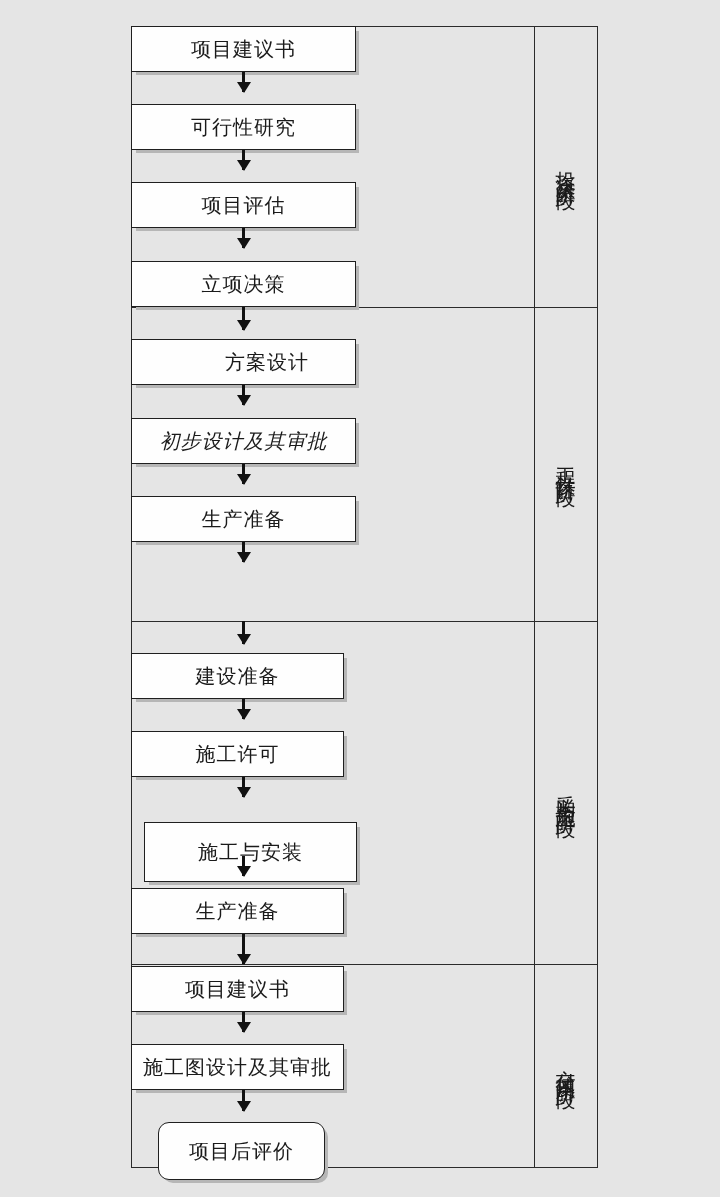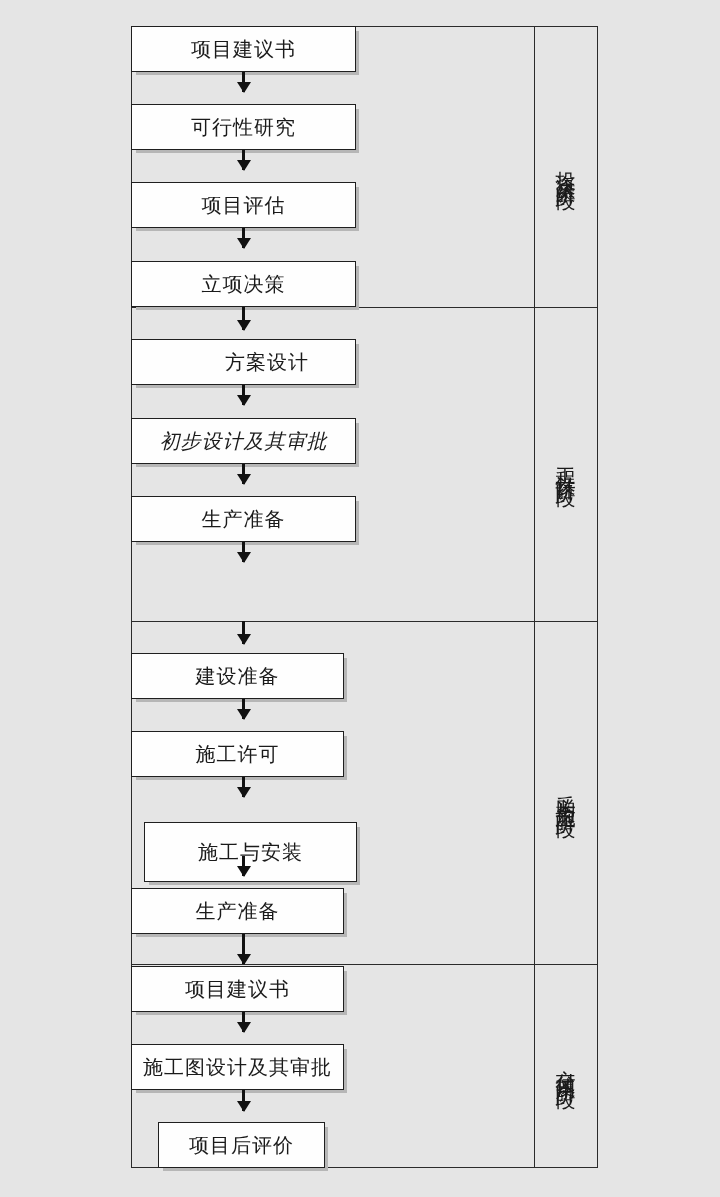--- a/index.html
+++ b/index.html
@@ -156,19 +156,19 @@
   <div class="phase" style="top:621px; height:343px;">
     <span>采购与施工阶段</span>
   </div>
 
   <div class="node" style="left:131px; top:966px; width:213px; height:46px;">项目建议书</div>
   <div class="arrow" style="left:242px; top:1012px; height:20px;"></div>
 
   <div class="node" style="left:131px; top:1044px; width:213px; height:46px;">施工图设计及其审批</div>
   <div class="arrow" style="left:242px; top:1090px; height:21px;"></div>
 
-  <div class="node" style="left:158px; top:1122px; width:167px; height:46px;">项目后评价</div>
+  <div class="node" style="left:158px; top:1122px; width:167px; height:58px;border-radius:11px;">项目后评价</div>
 
   <div class="phase" style="top:964px; height:204px;">
     <span>交付使用阶段</span>
   </div>
 
 </div>
 
 </body></html>

